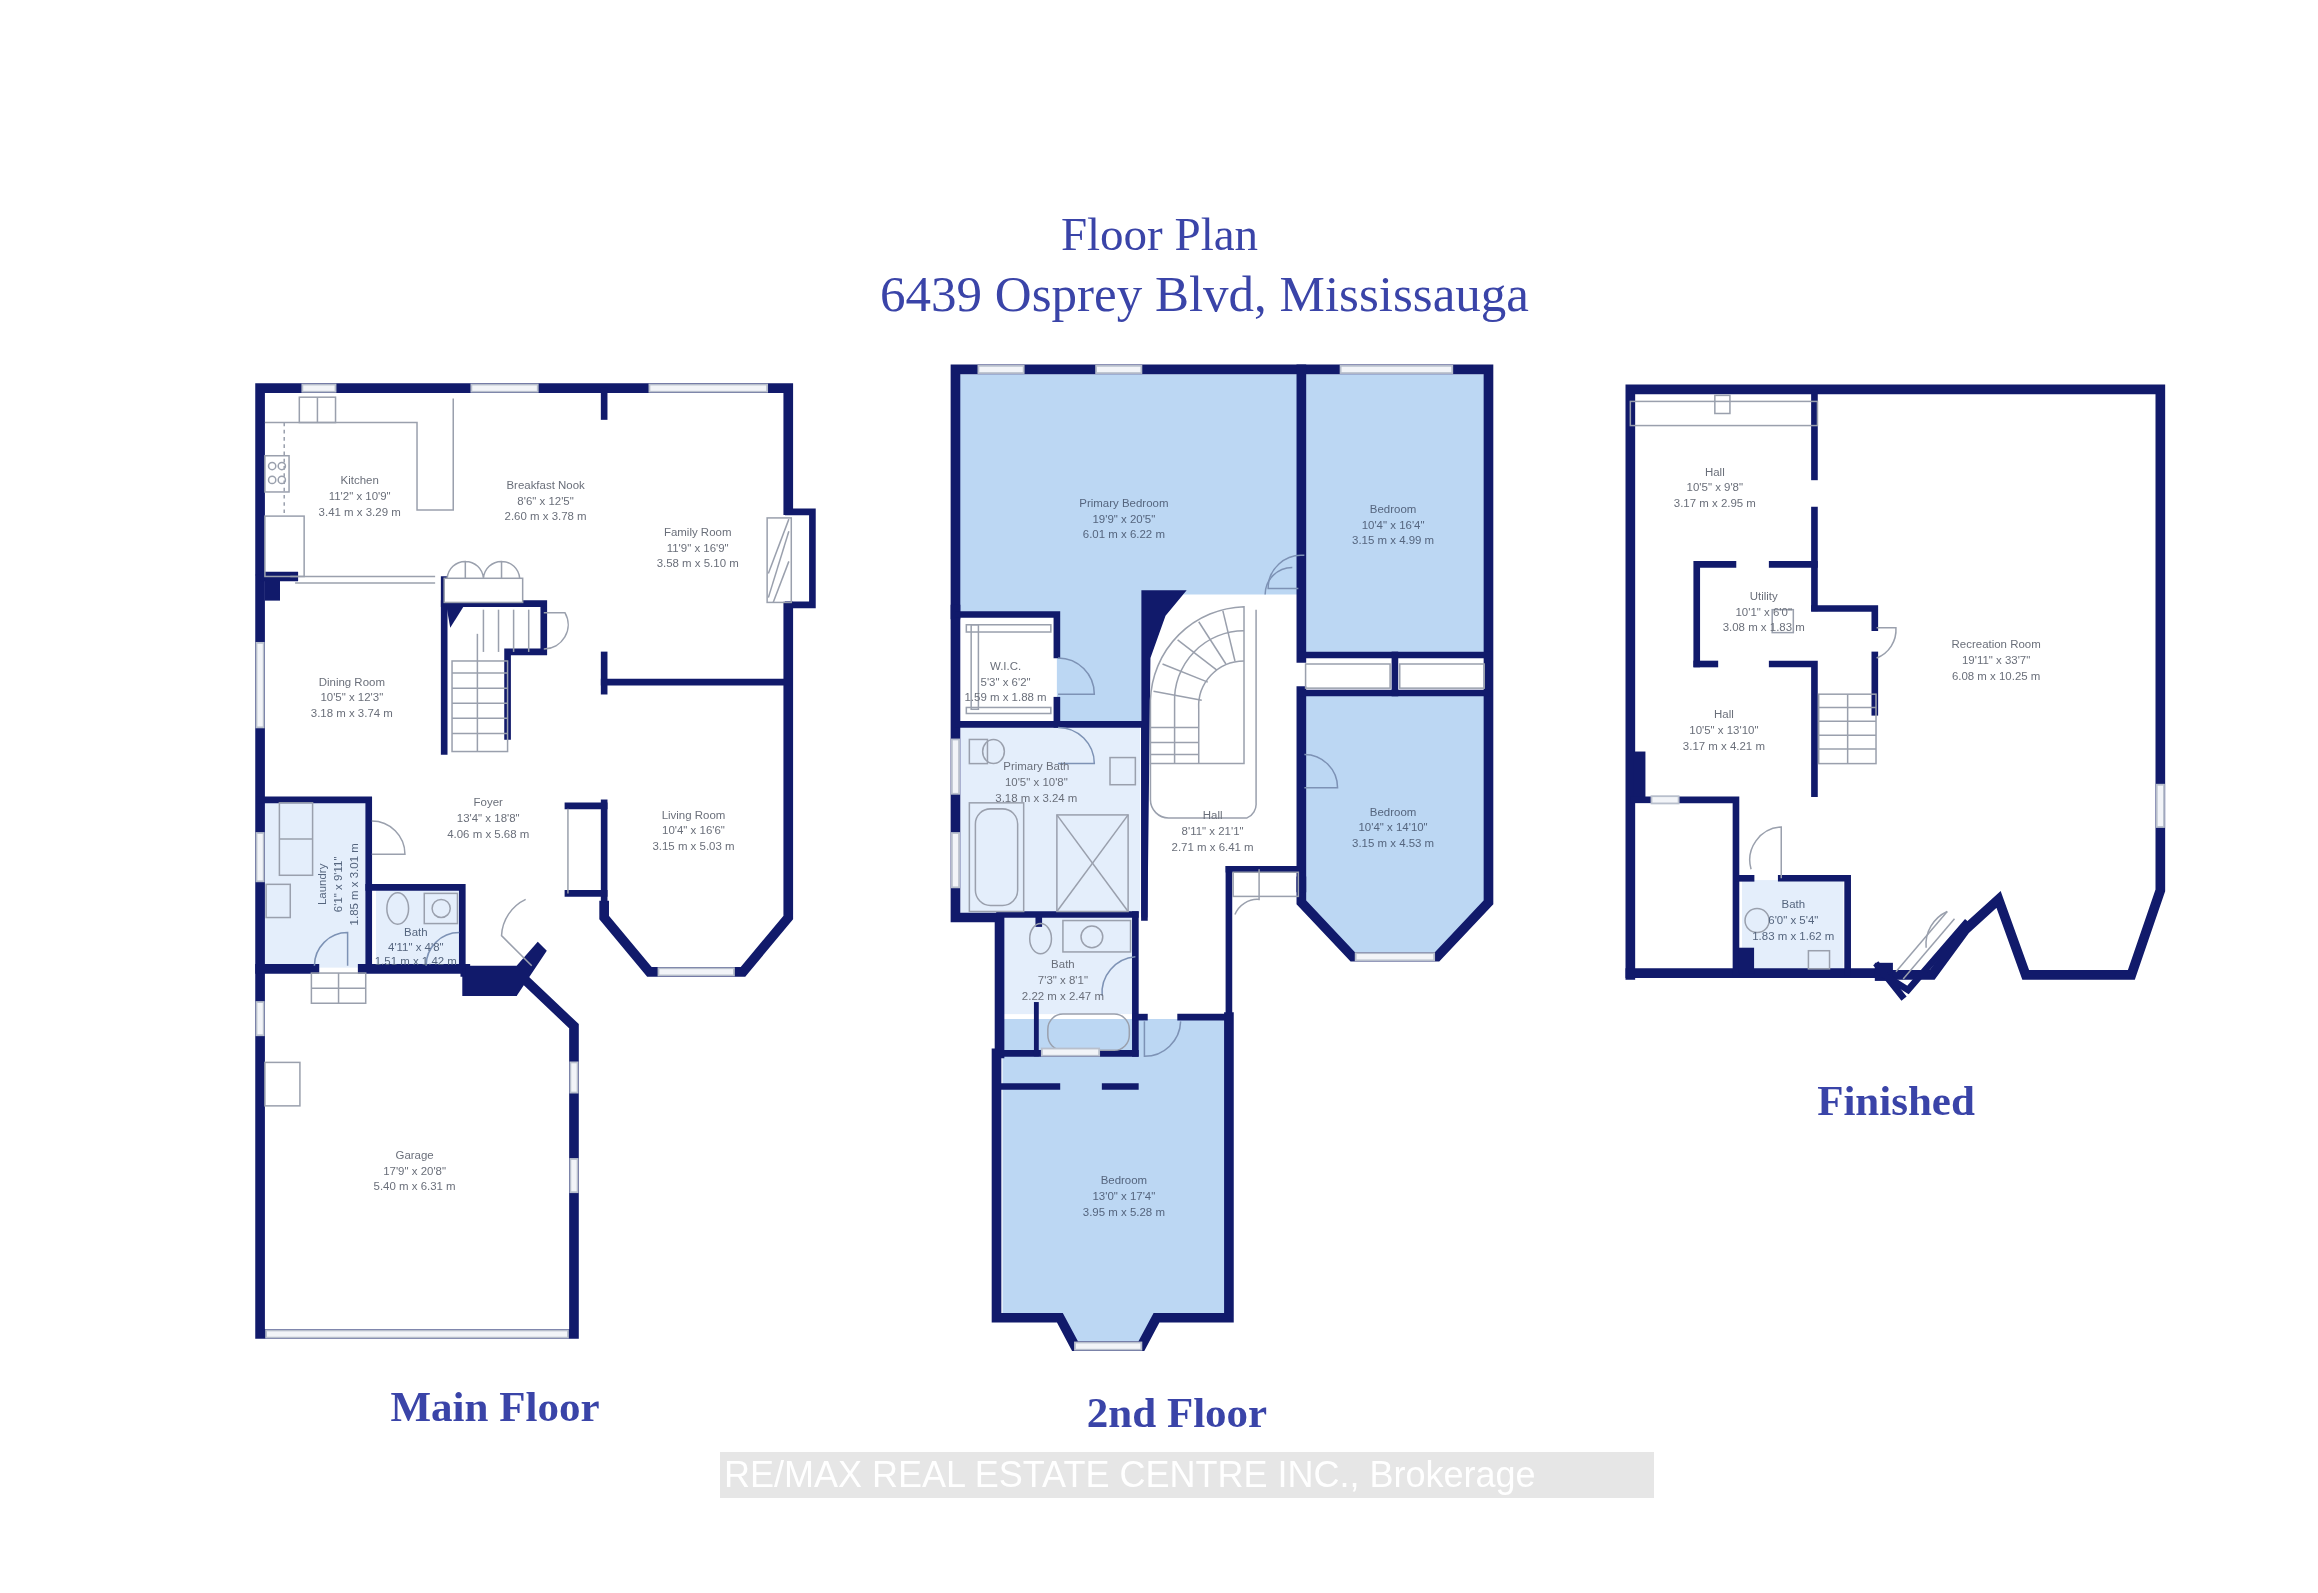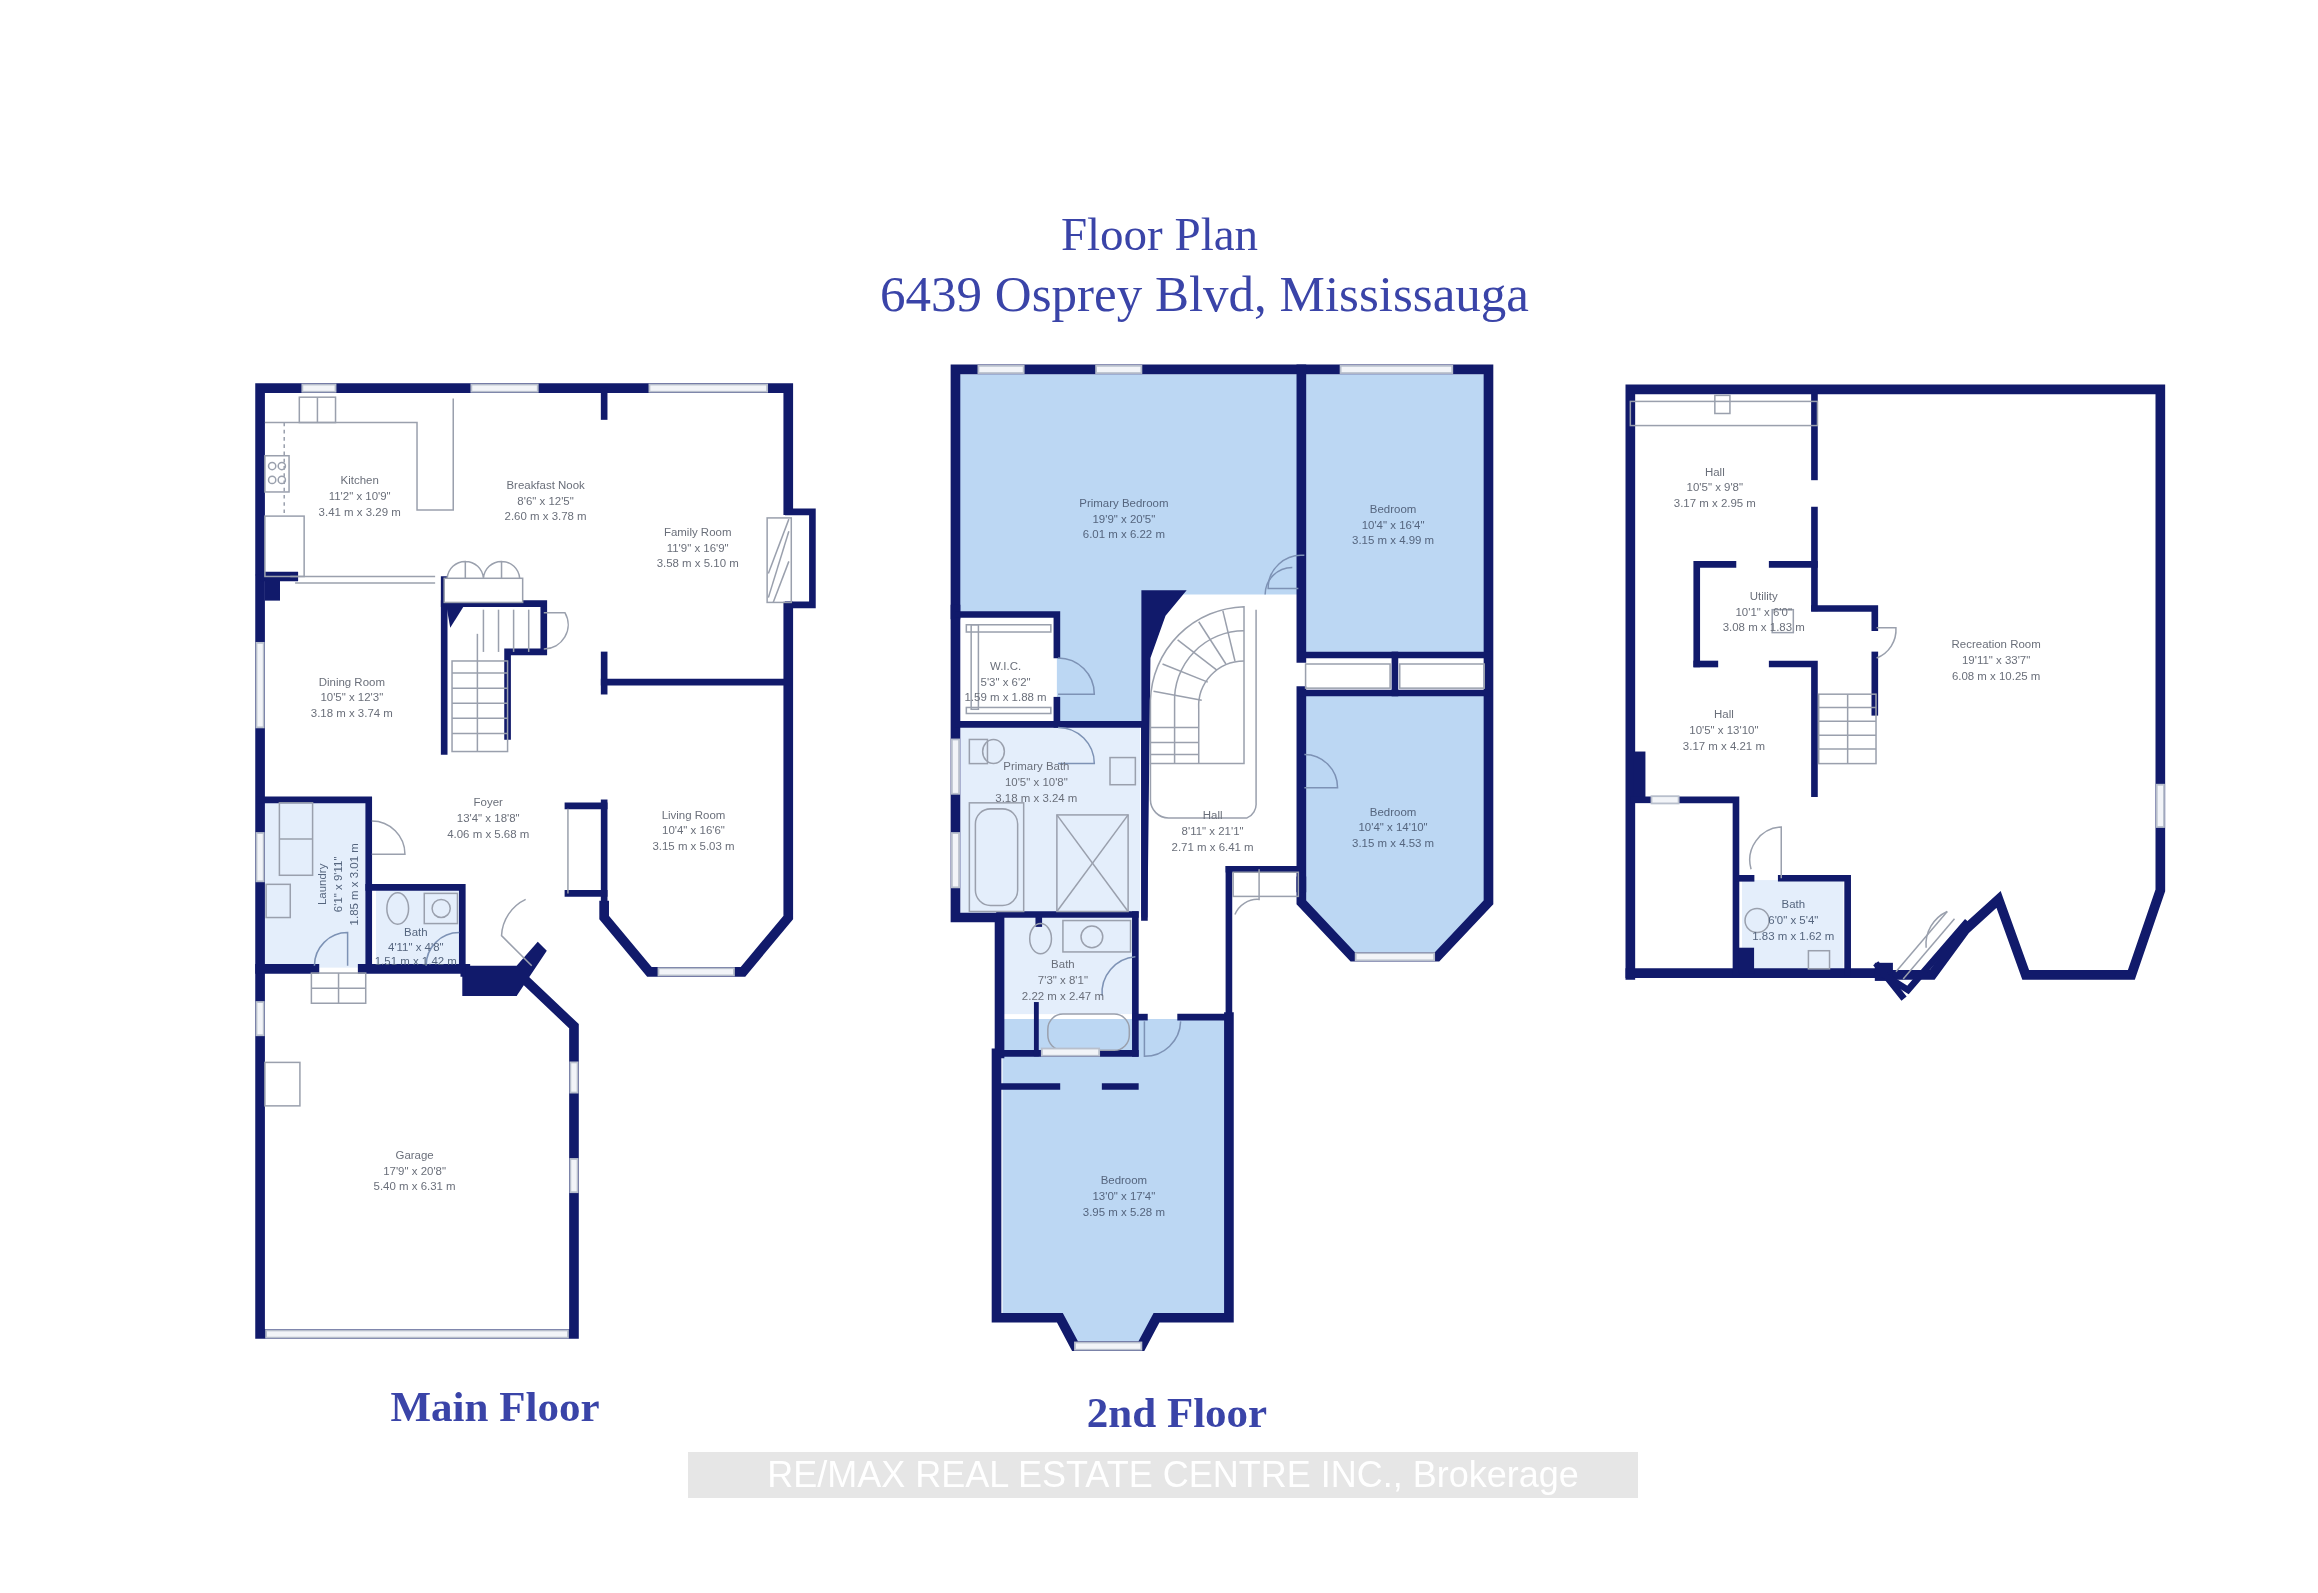--- a/index.html
+++ b/index.html
@@ -15,21 +15,21 @@
   .wall { stroke: #111a6b; stroke-width: 16; fill: none; stroke-linecap: square; stroke-linejoin: miter; }
   .wall-thin { stroke: #111a6b; stroke-width: 11; fill: none; stroke-linecap: square; }
   .fix { stroke: #9aa0ad; stroke-width: 2.5; fill: none; }
   .fixfill { stroke: #9aa0ad; stroke-width: 2.5; fill: #ffffff; }
   .door { stroke: #9aa0ad; stroke-width: 2.5; fill: none; }
   .door-blue { stroke: #7d92b5; stroke-width: 2.5; fill: none; }
   .win { stroke: #b8bfcc; stroke-width: 3; fill: #f2f4f8; }
   .solid { fill: #111a6b; stroke: none; }
   .room-text { font-family: "Liberation Sans", "DejaVu Sans", sans-serif; fill: #6a6f7a; font-size: 19px; text-anchor: middle; }
   .room-text-blue { font-family: "Liberation Sans", "DejaVu Sans", sans-serif; fill: #55657e; font-size: 19px; text-anchor: middle; }
-  .watermark { position: absolute; left: 688px; top: 1452px; width: 930px; height: 46px; background: rgba(210,210,210,0.55); color: #ffffff; font-family: "Liberation Sans", "DejaVu Sans", sans-serif; font-size: 36px; line-height: 46px; white-space: nowrap; overflow: hidden; text-align: center; padding-left: 20px; }
+  .watermark { position: absolute; left: 720px; top: 1452px; width: 930px; height: 46px; background: rgba(210,210,210,0.55); color: #ffffff; font-family: "Liberation Sans", "DejaVu Sans", sans-serif; font-size: 36px; line-height: 46px; white-space: nowrap; overflow: hidden; text-align: left; padding-left: 4px; }
 </style>
 </head>
 <body>
 
 <div class="title-block title-line1">Floor Plan</div>
 <div class="title-block title-line2">6439 Osprey Blvd, Mississauga</div>
 
 <svg class="plan" width="2319" height="1593" viewBox="0 0 3840 2639" xmlns="http://www.w3.org/2000/svg">
 
   <g>
@@ -337,16 +337,17 @@
       <text class="room-text-blue" x="2970" y="1505">Bath</text>
       <text class="room-text-blue" x="2970" y="1531">6'0" x 5'4"</text>
       <text class="room-text-blue" x="2970" y="1557">1.83 m x 1.62 m</text>
     </g>
   </g>
 </svg>
 
 <div class="floor-label" id="label-main">Main Floor</div>
 <div class="floor-label" id="label-second">2nd Floor</div>
 <div class="floor-label" id="label-basement">
+  <div>Finished</div>
 </div>
 
 <div class="watermark">RE/MAX REAL ESTATE CENTRE INC., Brokerage</div>
 
 
 </body></html>

